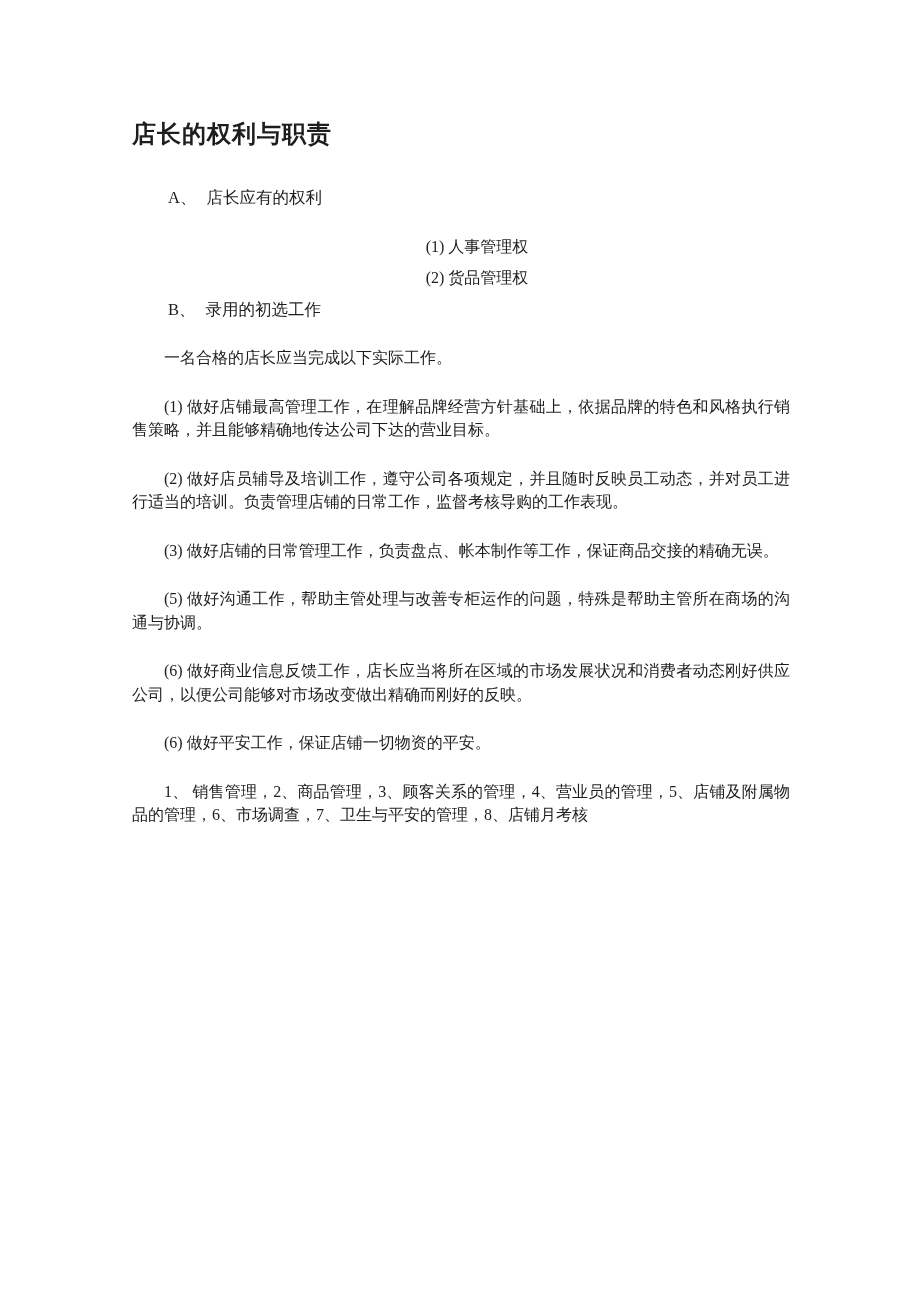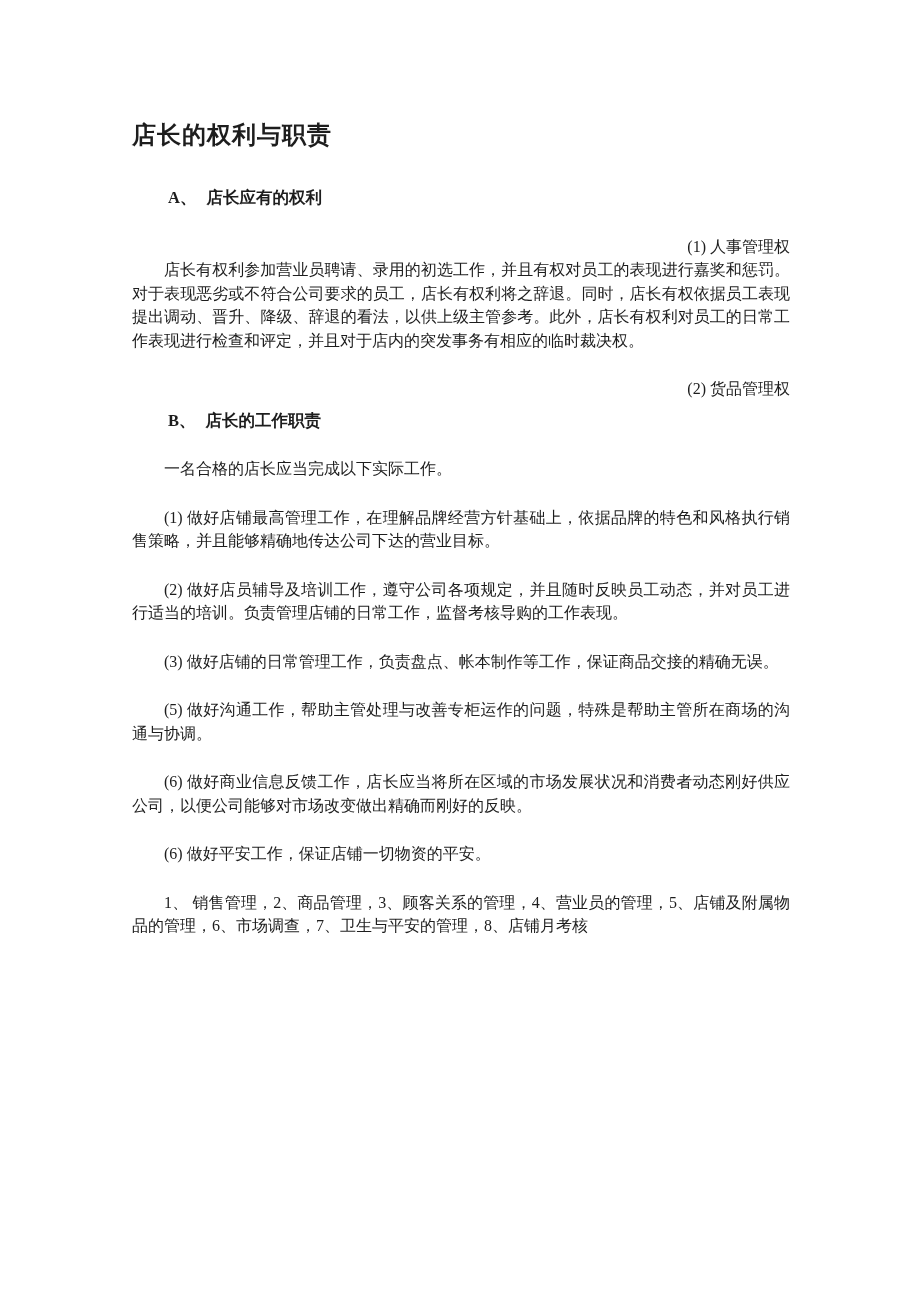--- a/index.html
+++ b/index.html
@@ -19,35 +19,36 @@
     font-size: 16px;
     line-height: 23.5px;
     overflow: hidden;
   }
   .doc-title {
     font-size: 24px;
     line-height: 33px;
     font-weight: bold;
     margin: 0 0 34px 0;
     letter-spacing: 1px;
+    font-family: Liberation Mono, monospace;
   }
   .section-heading {
-    font-weight: bold;
+    font-weight: normal;
     font-size: 16.5px;
     line-height: 23.5px;
-    margin: 8px 0 25px 0;
+    margin: 0 0 25px 0;
     padding-left: 36px;
   }
   .section-heading .marker {
     margin-right: 10px;
   }
   .item-heading {
-    margin: 0;
+    margin: 8px;
     text-indent: 32px;
-    text-align: right;
+    text-align: center;
   }
   .para {
     margin: 0 0 25px 0;
     text-indent: 32px;
     text-align: justify;
   }
   .sub-heading {
     font-weight: bold;
     margin: 0;
     text-indent: 32px;
@@ -56,25 +57,24 @@
 </head>
 <body>
 
 <div class="page">
 
   <h1 class="doc-title">店长的权利与职责</h1>
 
   <p class="section-heading"><span class="marker">A、</span><span>店长应有的权利</span></p>
 
   <p class="item-heading">(1) 人事管理权</p>
-  <p class="para">店长有权利参加营业员聘请、录用的初选工作，并且有权对员工的表现进行嘉奖和惩罚。对于表现恶劣或不符合公司要求的员工，店长有权利将之辞退。同时，店长有权依据员工表现提出调动、晋升、降级、辞退的看法，以供上级主管参考。此外，店长有权利对员工的日常工作表现进行检查和评定，并且对于店内的突发事务有相应的临时裁决权。</p>
 
   <p class="item-heading">(2) 货品管理权</p>
 
-  <p class="section-heading"><span class="marker">B、</span><span>店长的工作职责</span></p>
+  <p class="section-heading"><span class="marker">B、</span><span>录用的初选工作</span></p>
 
   <p class="para">一名合格的店长应当完成以下实际工作。</p>
 
   <p class="para">(1) 做好店铺最高管理工作，在理解品牌经营方针基础上，依据品牌的特色和风格执行销售策略，并且能够精确地传达公司下达的营业目标。</p>
   <p class="para">(2) 做好店员辅导及培训工作，遵守公司各项规定，并且随时反映员工动态，并对员工进行适当的培训。负责管理店铺的日常工作，监督考核导购的工作表现。</p>
   <p class="para">(3) 做好店铺的日常管理工作，负责盘点、帐本制作等工作，保证商品交接的精确无误。</p>
   <p class="para">(5) 做好沟通工作，帮助主管处理与改善专柜运作的问题，特殊是帮助主管所在商场的沟通与协调。</p>
   <p class="para">(6) 做好商业信息反馈工作，店长应当将所在区域的市场发展状况和消费者动态刚好供应公司，以便公司能够对市场改变做出精确而刚好的反映。</p>
   <p class="para">(6) 做好平安工作，保证店铺一切物资的平安。</p>
 

